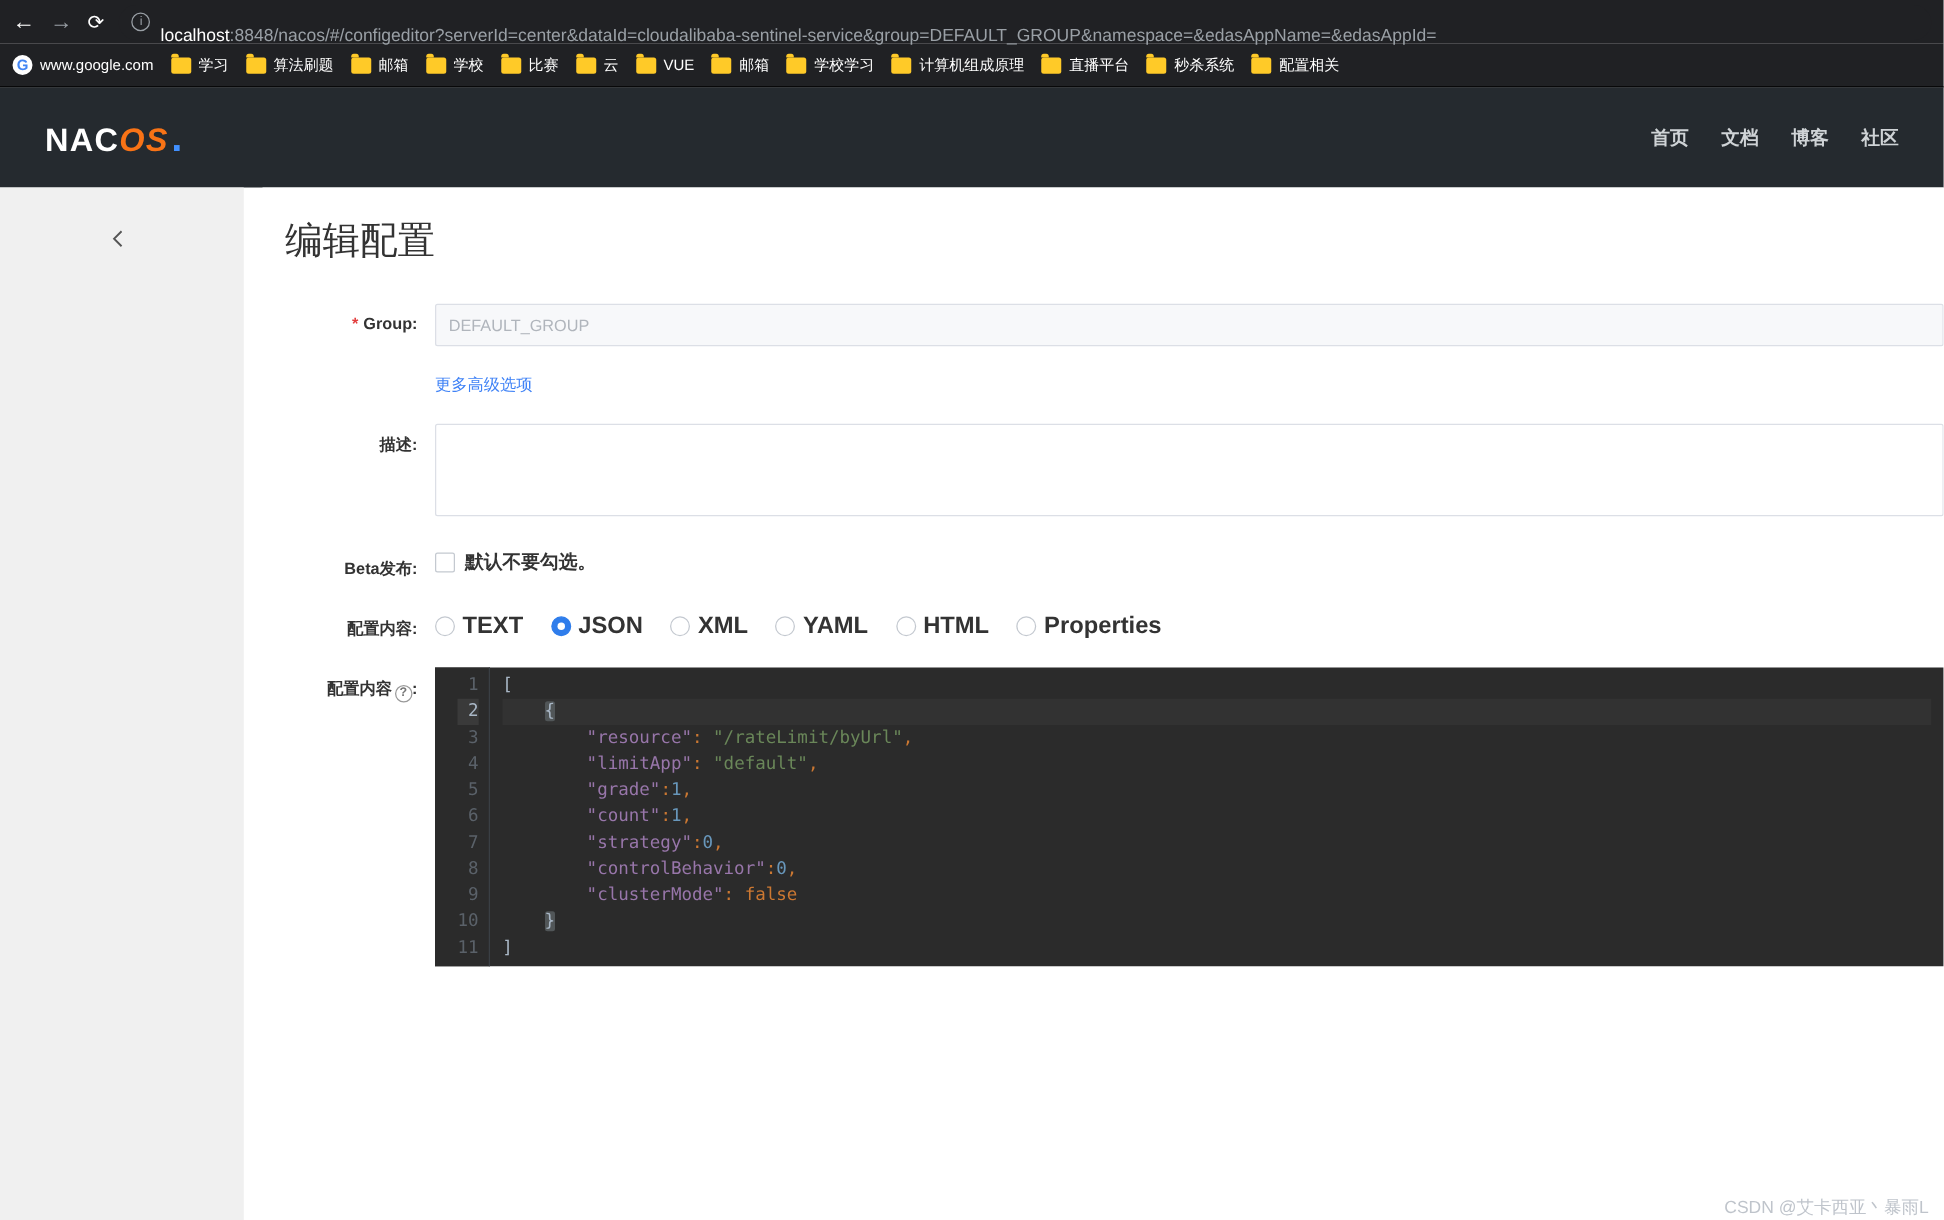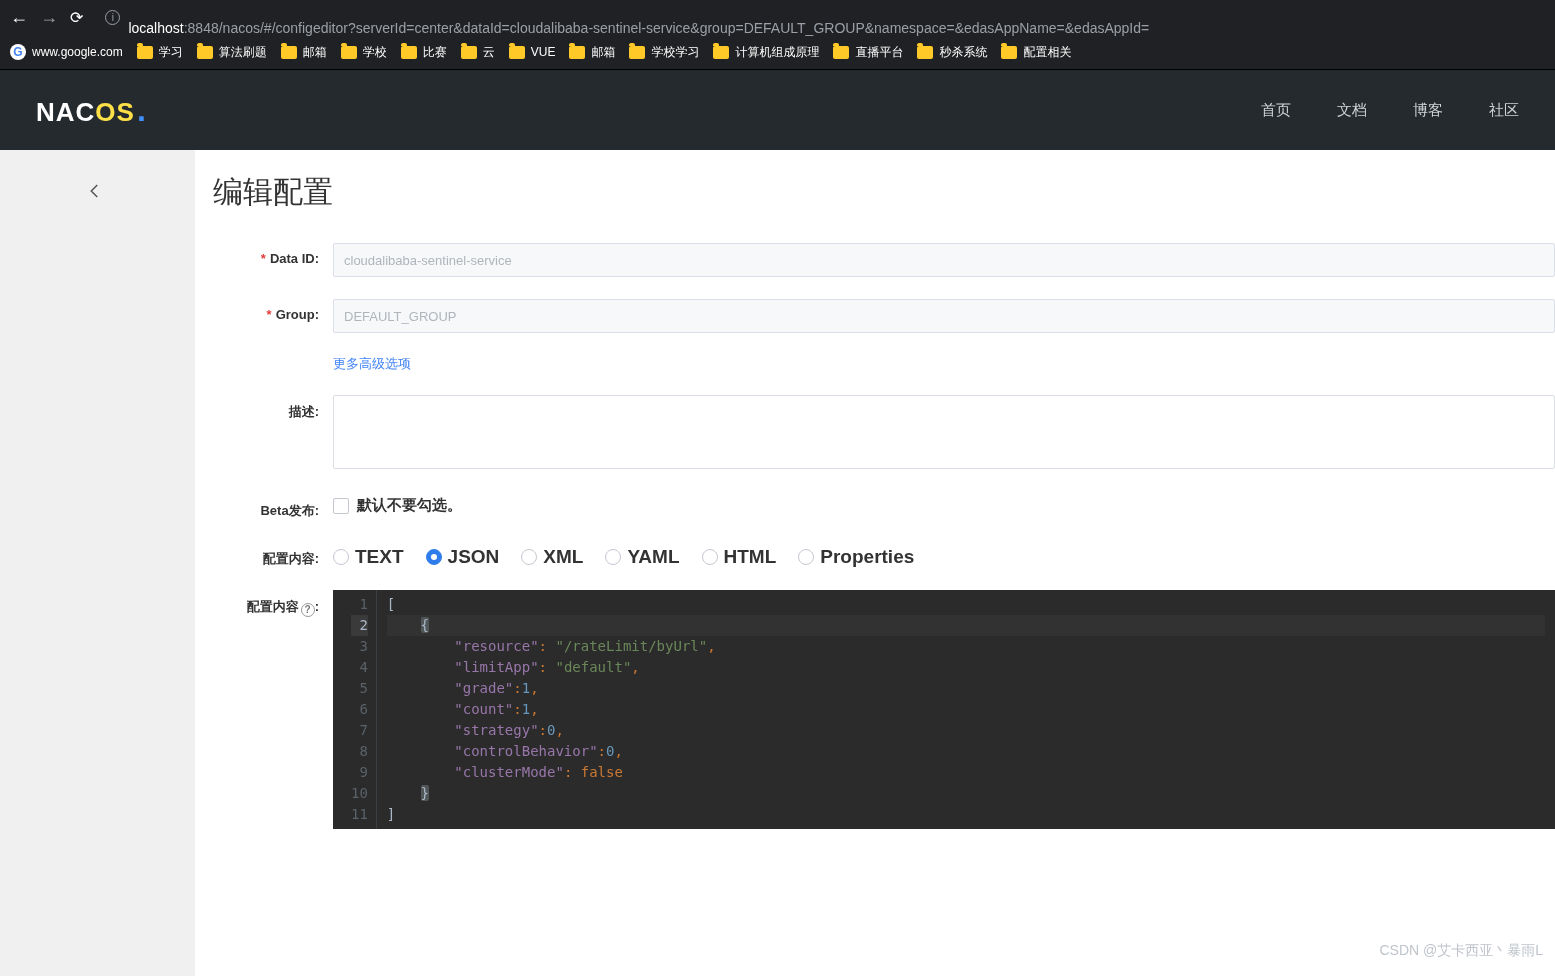--- a/index.html
+++ b/index.html
@@ -16,30 +16,30 @@
   
   .bookmarks-bar { background: #202124; height: 35px; display: flex; align-items: center; padding: 0 10px; gap: 14px; color: #fff; font-size: 12px; border-bottom: 1px solid #000; }
   .bm { display: flex; align-items: center; gap: 6px; cursor: pointer; white-space: nowrap; }
   .bm-folder { width: 16px; height: 13px; background: #ffca28; border-radius: 2px; position: relative; }
   .bm-folder::before { content: ""; position: absolute; top: -3px; left: 0; width: 6px; height: 3px; background: #ffca28; border-radius: 2px 2px 0 0; }
   .google-icon { width: 16px; height: 16px; border-radius: 50%; background: #fff; display: inline-flex; align-items: center; justify-content: center; font-weight: 700; font-size: 12px; color: #4285f4; }
   
   .nacos-header { background: #252a2f; height: 80px; display: flex; align-items: center; justify-content: space-between; padding: 0 36px; }
   .nacos-logo { display: flex; align-items: baseline; font-weight: 700; font-size: 26px; letter-spacing: 1px; }
   .nacos-logo .n1 { color: #fff; }
-  .nacos-logo .n2 { color: #fde047; }
+  .nacos-logo .n2 { color: #f97316; font-style: italic; }
   .nacos-logo .dot { color: #4190ff; font-size: 32px; margin-left: 2px; }
-  .nacos-nav { display: flex; gap: 46px; }
+  .nacos-nav { display: flex; gap: 26px; font-weight: bold; }
   .nacos-nav a { color: #cfd3d6; font-size: 15px; text-decoration: none; cursor: pointer; }
   
   .main { display: flex; min-height: calc(976px - 150px); }
   .sidebar { width: 195px; background: #f0f0f0; padding-top: 32px; }
   .sidebar .back { padding-left: 86px; color: #555; cursor: pointer; }
   .sidebar .back svg { width: 18px; height: 18px; }
-  .content { flex: 1; background: #fff; padding: 22px 0 0 18px; overflow: hidden; }
+  .content { flex: 1; background: #fff; padding: 22px 0 0 18px; overflow: hidden; margin-left: 15px; }
   .page-title { font-size: 30px; font-weight: 500; color: #333; margin-bottom: 30px; }
   
   .form-row { display: flex; align-items: flex-start; margin-bottom: 22px; }
   .form-row.tall { align-items: flex-start; }
   .label-col { width: 120px; text-align: right; padding-right: 14px; font-size: 13px; color: #333; font-weight: 600; padding-top: 8px; }
   .label-col .req { color: #e23c3c; margin-right: 4px; }
   .field-col { flex: 1; }
   .text-input { width: 100%; height: 34px; border: 1px solid #dcdfe6; background: #f7f8fa; border-radius: 2px; padding: 0 10px; font-size: 13px; color: #b0b5bc; }
   .textarea { width: 100%; height: 74px; border: 1px solid #dcdfe6; border-radius: 2px; padding: 8px 10px; font-size: 13px; resize: none; }
   .adv-link { color: #3f82f6; font-size: 13px; cursor: pointer; }
@@ -62,21 +62,21 @@
   .code { padding: 4px 10px; flex: 1; white-space: pre; }
   .code .line.hl { background: #323232; display: block; }
   .tok-punc { color: #cc7832; }
   .tok-br { color: #a9b7c6; }
   .tok-key { color: #9876aa; }
   .tok-str { color: #6a8759; }
   .tok-num { color: #6897bb; }
   .tok-bool { color: #cc7832; }
   .cur-brace { background: #515658; border-radius: 2px; }
   
-  .watermark { position: fixed; right: 12px; bottom: 16px; color: rgba(180,186,194,0.85); font-size: 14px; font-family: "Microsoft YaHei", sans-serif; pointer-events: none; }
+  .watermark { position: fixed; right: 12px; bottom: 1px; color: rgba(180,186,194,0.85); font-size: 14px; font-family: "Microsoft YaHei", sans-serif; pointer-events: none; }
 </style>
 </head>
 <body>
 
 <div class="browser-chrome">
   <span class="nav-arrow active">←</span>
   <span class="nav-arrow">→</span>
   <span class="reload-icon">⟳</span>
   <div class="addr-bar">
     <span class="info-icon">i</span>
@@ -152,26 +152,20 @@
     <div class="back">
       <svg viewBox="0 0 24 24">
           <path d="M15 4 L7 12 L15 20" fill="none" stroke="#555" stroke-width="2"></path>
         </svg>
     </div>
   </div>
 
   <div class="content">
     <h1 class="page-title">编辑配置</h1>
 
-    <div class="form-row">
-      <div class="label-col"><span class="req">*</span><span>Data ID:</span></div>
-      <div class="field-col">
-        <input class="text-input" disabled="" value="cloudalibaba-sentinel-service" style="">
-      </div>
-    </div>
 
     <div class="form-row">
       <div class="label-col"><span class="req">*</span><span>Group:</span></div>
       <div class="field-col">
         <input class="text-input" disabled="" value="DEFAULT_GROUP" style="">
       </div>
     </div>
 
     <div class="form-row">
       <div class="label-col"></div>

